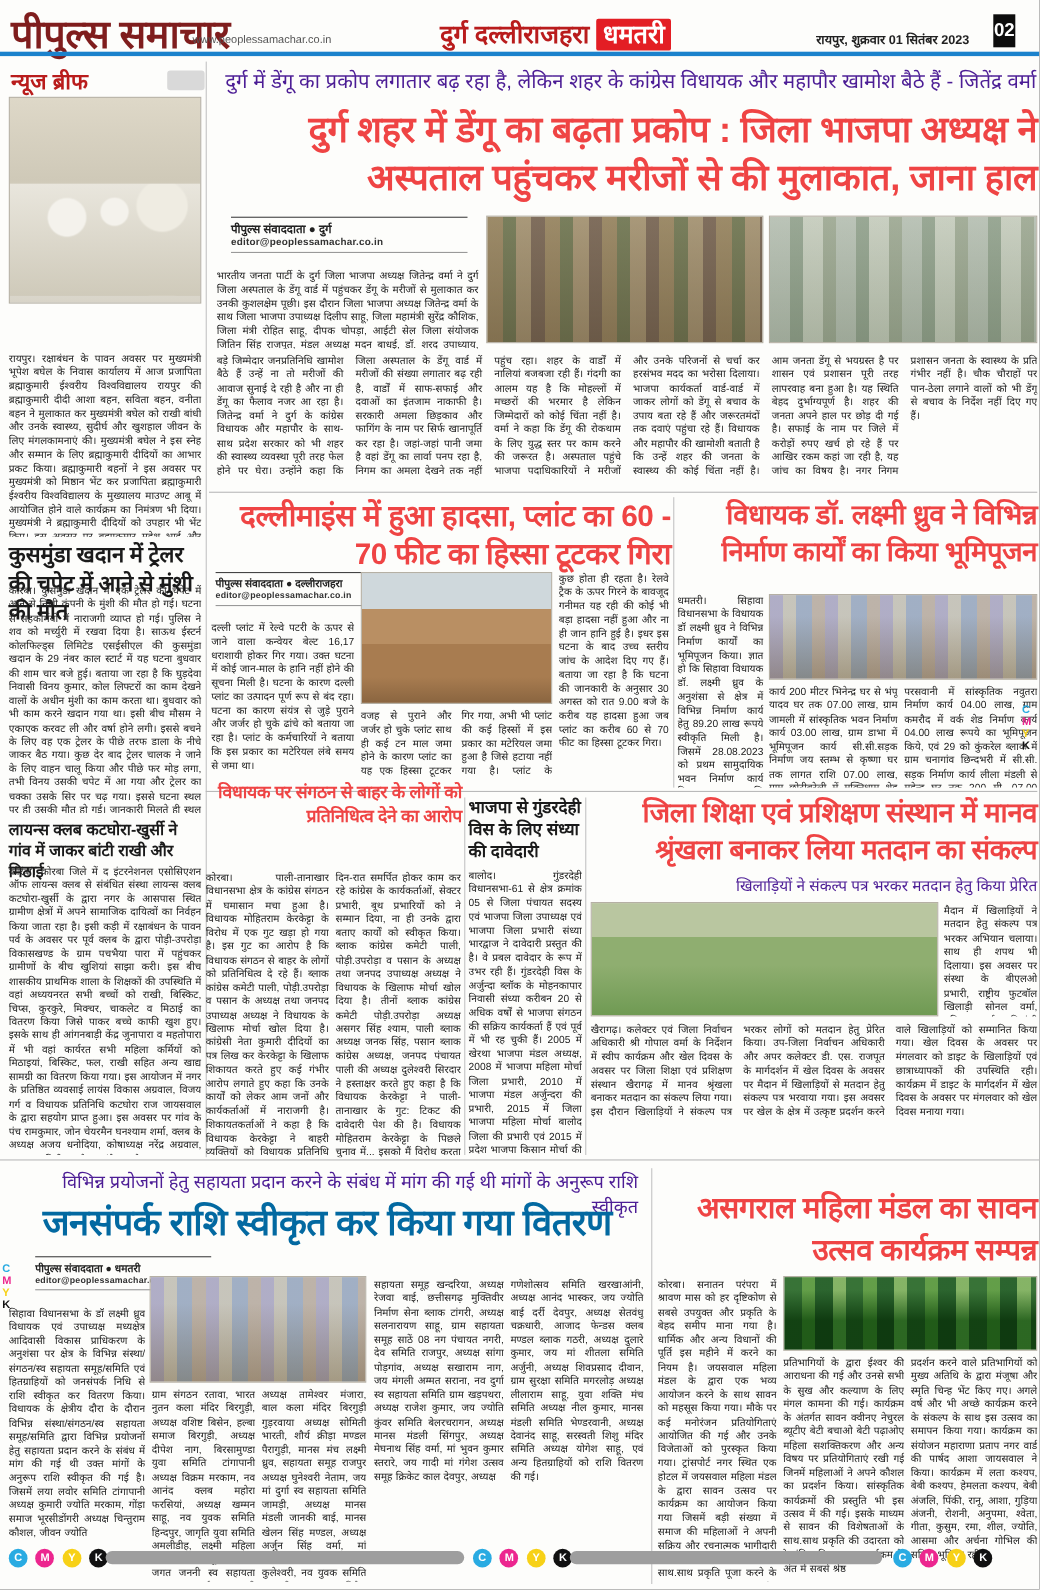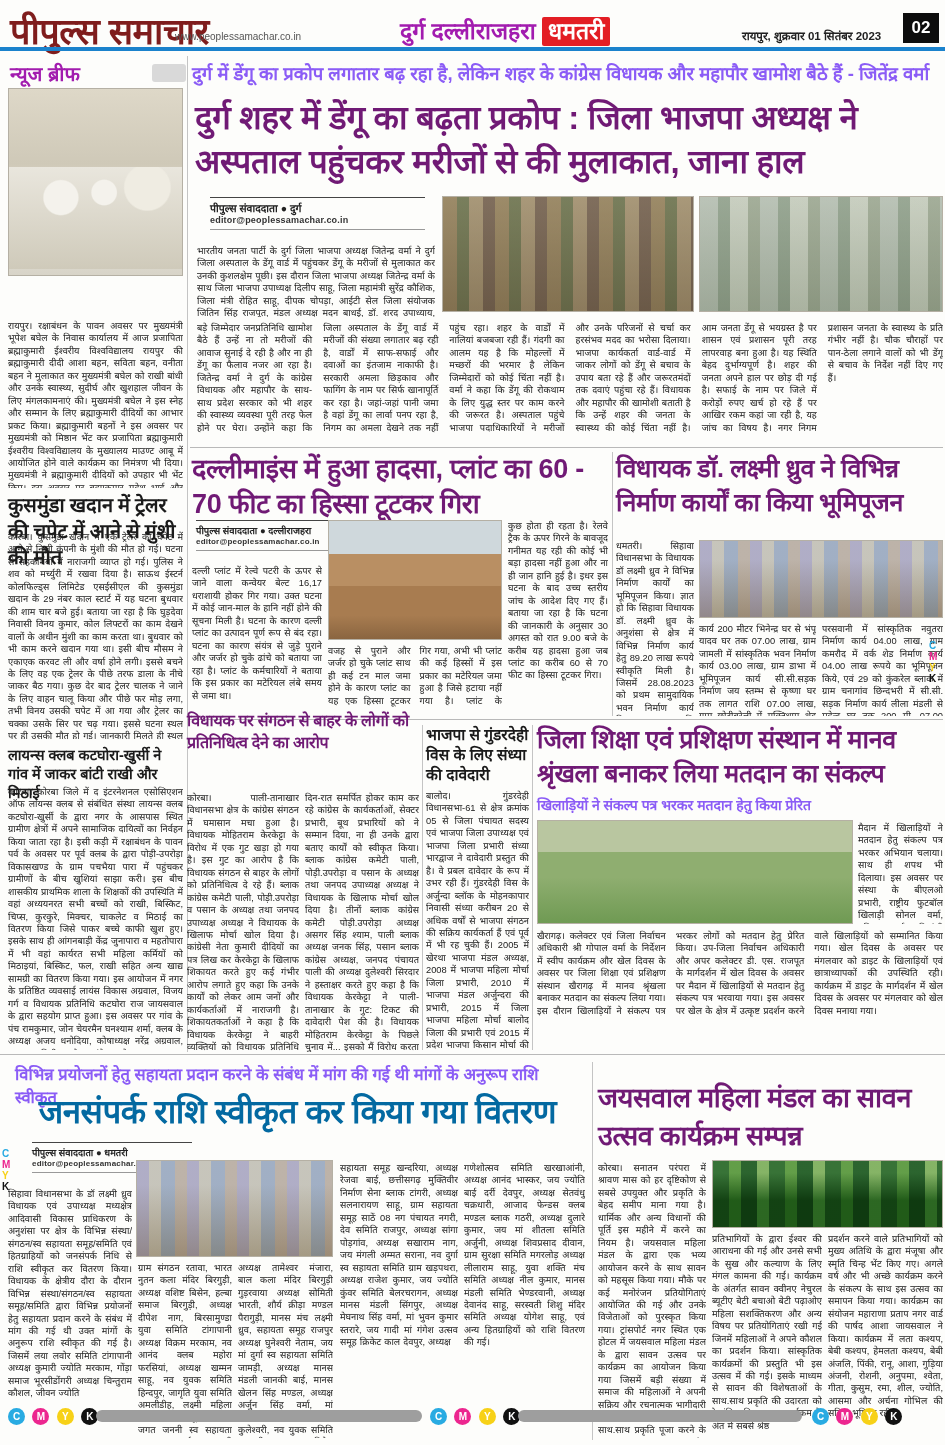--- a/index.html
+++ b/index.html
@@ -1,22 +1,22 @@
 <!DOCTYPE html>
 <html lang="hi"><head>
 <meta charset="utf-8">
 <style>
   * { margin:0; padding:0; box-sizing:border-box; }
   html,body { background:#888; }
   body { font-family:"Liberation Sans","DejaVu Sans",sans-serif; }
   #page { position:relative; width:945px; height:1445px; background:#fdfdfb; margin:0 auto; overflow:hidden; color:#1a1a1a; }
   .abs { position:absolute; }
   .body-txt { font-size:9.3px; line-height:1.34; text-align:justify; color:#212121; overflow:hidden; word-spacing:0.5px; }
-  .headline { font-weight:800; color:#701a75; text-align:left; letter-spacing:-0.3px; }
-  .kicker { font-weight:700; color:#8b5cf6; text-align:left; }
+  .headline { font-weight:800; color:#ef4444; text-align:right; letter-spacing:-0.3px; }
+  .kicker { font-weight:400; color:#4c1d95; text-align:right; }
   .byline-block { text-align:left; border-top:1.5px solid #444; border-bottom:1px solid #999; padding:3px 0 4px; }
   .byline { font-size:10.5px; font-weight:700; color:#222; }
   .email { font-size:9px; font-weight:700; color:#333; letter-spacing:0.2px; }
   .photo { background:#c8c2b4; overflow:hidden; border:1px solid #b5b0a4; }
   .ph-indoor { background:linear-gradient(180deg,#ded8c8 0%,#cfc9b8 40%,#e8e6de 70%,#d8d4c8 100%); }
   .ph-indoor::after { content:""; display:block; width:100%; height:55%; margin-top:45%;
      background:radial-gradient(circle at 30% 30%, #f4f2ec 12%, transparent 13%),
                 radial-gradient(circle at 55% 25%, #f4f2ec 10%, transparent 11%),
                 radial-gradient(circle at 80% 20%, #efece2 14%, transparent 15%),
                 linear-gradient(180deg,#e9e6dd,#cfcaba); }
@@ -33,42 +33,42 @@
   .ph-sari { background:
      repeating-linear-gradient(90deg,#3c7a3c 0 16px,#6aa84f 16px 28px,#2f6b33 28px 44px,#8fbf6f 44px 56px),
      linear-gradient(180deg,#eef0ea 0 18%,#4f8a4f 60%); background-blend-mode:multiply; }
   .ph-group { background:
      repeating-linear-gradient(90deg,#c9c2d8 0 12px,#e3dccc 12px 24px,#b8c4d6 24px 38px,#d8c8b8 38px 50px),
      linear-gradient(180deg,#dfe4ea 0 25%,#b8b2a4 100%); background-blend-mode:multiply; }
   .h-rule { background:#b9b9b9; height:1px; }
   .v-rule { background:#c4c4c4; width:1px; }
   .blue-rule { background:#1b82cc; }
   .page-badge { background:#0d0d0d; color:#fff; font-weight:800; font-size:17px; text-align:center; line-height:30px; }
-  .red { color:#a21caf; }
+  .red { color:#b91c1c; }
   .edition-badge { background:#e31e24; color:#fff; padding:1px 6px 2px; border-radius:2px; }
   .cmyk-dot { width:17px; height:17px; border-radius:50%; display:inline-block; color:#fff; font-size:10px; font-weight:700; text-align:center; line-height:17px; margin-right:3px; }
   .bar { background:#9e9e9e; border-radius:7px; }
   .cmyk-vert { display:flex; flex-direction:column; font-size:10px; font-weight:800; line-height:1.1; }
   .c-c{color:#29abe2}.c-m{color:#ec268f}.c-y{color:#f7d117}.c-k{color:#111}
 </style>
 </head>
 <body>
 
 <div id="page">
 
   <div class="abs" style="left:10px;top:6px;">
     <div style="font-size:36px;font-weight:800;color:#7f1d1d;letter-spacing:-0.5px;">पीपुल्स​ समाचार</div>
   </div>
   <div class="abs" style="left:175px;top:31px;font-size:10px;color:#555;">www.peoplessamachar.co.in</div>
   <div class="abs" style="left:400px;top:14px;font-size:23px;font-weight:800;">
     <span class="red">दुर्ग दल्लीराजहरा</span>
     <span class="edition-badge">धमतरी</span>
   </div>
   <div class="abs" style="left:742px;top:28px;font-size:11.5px;font-weight:700;color:#222;">रायपुर, शुक्रवार 01 सितंबर 2023</div>
-  <div class="abs page-badge" style="left:903px;top:13px;width:36px;height:30px;">02</div>
+  <div class="abs page-badge" style="left:903px;top:13px;width:20px;height:30px;">02</div>
   <div class="abs blue-rule" style="left:0;top:47px;width:945px;height:4px;"></div>
 
   <div class="abs red" style="left:10px;top:60px;font-size:20px;font-weight:800;">न्यूज ब्रीफ</div>
   <div class="abs" style="left:152px;top:64px;width:34px;height:18px;background:#d9d9d9;border-radius:3px;"></div>
   <div class="abs kicker" style="left:192px;top:60px;width:750px;font-size:18.5px;">दुर्ग में डेंगू का प्रकोप लगातार बढ़ रहा है, लेकिन शहर के कांग्रेस विधायक और महापौर खामोश बैठे हैं - जितेंद्र वर्मा</div>
 
   <div class="abs v-rule" style="left:187px;top:56px;height:996px;"></div>
 
   <div class="abs photo ph-indoor" style="left:8px;top:88px;width:175px;height:188px;"></div>
   <div class="abs body-txt" style="left:8px;top:320px;width:175px;height:168px;">रायपुर। रक्षाबंधन के पावन अवसर पर मुख्यमंत्री भूपेश बघेल के निवास कार्यालय में आज प्रजापिता ब्रह्माकुमारी ईश्वरीय विश्वविद्यालय रायपुर की ब्रह्माकुमारी दीदी आशा बहन, सविता बहन, वनीता बहन ने मुलाकात कर मुख्यमंत्री बघेल को राखी बांधी और उनके स्वास्थ्य, सुदीर्घ और खुशहाल जीवन के लिए मंगलकामनाएं की। मुख्यमंत्री बघेल ने इस स्नेह और सम्मान के लिए ब्रह्माकुमारी दीदियों का आभार प्रकट किया। ब्रह्माकुमारी बहनों ने इस अवसर पर मुख्यमंत्री को मिष्ठान भेंट कर प्रजापिता ब्रह्माकुमारी ईश्वरीय विश्वविद्यालय के मुख्यालय माउण्ट आबू में आयोजित होने वाले कार्यक्रम का निमंत्रण भी दिया। मुख्यमंत्री ने ब्रह्माकुमारी दीदियों को उपहार भी भेंट किए। इस अवसर पर ब्रह्माकुमार महेश भाई और हिरन भाई भी उपस्थित थे।</div>
@@ -148,21 +148,21 @@
   </div>
   <div class="abs body-txt" style="left:8px;top:1188px;width:124px;height:250px;">सिहावा विधानसभा के डॉ लक्ष्मी ध्रुव विधायक एवं उपाध्यक्ष मध्यक्षेत्र आदिवासी विकास प्राधिकरण के अनुशंसा पर क्षेत्र के विभिन्न संस्था/संगठन/स्व सहायता समूह/समिति एवं हितग्राहियों को जनसंपर्क निधि से राशि स्वीकृत कर वितरण किया। विधायक के क्षेत्रीय दौरा के दौरान विभिन्न संस्था/संगठन/स्व सहायता समूह/समिति द्वारा विभिन्न प्रयोजनों हेतु सहायता प्रदान करने के संबंध में मांग की गई थी उक्त मांगों के अनुरूप राशि स्वीकृत की गई है। जिसमें लया लवोर समिति टांगापानी अध्यक्ष कुमारी ज्योति मरकाम, गोंड़ा समाज भूरसीडोंगरी अध्यक्ष चिन्तुराम कौशल, जीवन ज्योति</div>
   <div class="abs photo ph-group" style="left:136px;top:1160px;width:197px;height:97px;"></div>
   <div class="abs body-txt" style="left:138px;top:1262px;width:94px;height:176px;">ग्राम संगठन रतावा, भारत नुतन कला मंदिर बिरगुड़ी, अध्यक्ष वशिष्ट बिसेन, हल्बा समाज बिरगुड़ी, अध्यक्ष दीपेश नाग, बिरसामुण्डा युवा समिति टांगापानी अध्यक्ष विक्रम मरकाम, नव आनंद क्लब महोरा फरसियां, अध्यक्ष खम्मन साहू, नव युवक समिति हिन्दपुर, जागृति युवा समिति अमलीडीह, लक्ष्मी महिला स्व सहायता समूह कमरौद, जगत जननी स्व सहायता समूह परसतराई, ज्ञानदायनी मानस परिवार बोईरगांव अध्यक्ष नारद राम यादव, नव युवा संगठन घुरावड़</div>
   <div class="abs body-txt" style="left:238px;top:1262px;width:95px;height:176px;">अध्यक्ष तामेश्वर मंजारा, बाल कला मंदिर बिरगुड़ी गुड़रवाया अध्यक्ष सोमिती भारती, शौर्य क्रीड़ा मण्डल पैरागुड़ी, मानस मंच लक्ष्मी ध्रुव, सहायता समूह राजपुर अध्यक्ष घुनेश्वरी नेताम, जय मां दुर्गा स्व सहायता समिति जामड़ी, अध्यक्ष मानस मंडली जानकी बाई, मानस खेलन सिंह मण्डल, अध्यक्ष अर्जुन सिंह वर्मा, मां कामाण्डी खम्हरिया, अध्यक्ष कुलेश्वरी, नव युवक समिति छलनती, अध्यक्ष दिनेश यादव, जय मां संतोषी महिला स्व सहायता समूह</div>
   <div class="abs body-txt" style="left:340px;top:1162px;width:118px;height:276px;">सहायता समूह खन्दरिया, अध्यक्ष रेजवा बाई, छत्तीसगढ़ मुक्तिवीर निर्माण सेना ब्लाक टांगरी, अध्यक्ष सलनारायण साहू, ग्राम सहायता समूह साठें 08 नग पंचायत नगरी, देव समिति राजपुर, अध्यक्ष सांगा पोड़गांव, अध्यक्ष सखाराम नाग, जय मंगली अम्मत सराना, नव दुर्गा स्व सहायता समिति ग्राम खड़पथरा, अध्यक्ष राजेश कुमार, जय ज्योति कुंवर समिति बेलरचरागन, अध्यक्ष मानस मंडली सिंगपुर, अध्यक्ष मेघनाथ सिंह वर्मा, मां भुवन कुमार स्तरारे, जय गादी मां गंगेश उत्सव समूह क्रिकेट काल देवपुर, अध्यक्ष</div>
   <div class="abs body-txt" style="left:464px;top:1162px;width:121px;height:276px;">गणेशोत्सव समिति खरखाआंनी, अध्यक्ष आनंद भास्कर, जय ज्योति बाई दर्री देवपुर, अध्यक्ष सेतवंधु चक्रधारी, आजाद फेन्डस क्लब मण्डल ब्लाक गठरी, अध्यक्ष दुलारे कुमार, जय मां शीतला समिति अर्जुनी, अध्यक्ष शिवप्रसाद दीवान, ग्राम सुरक्षा समिति मगरलोड़ अध्यक्ष लीलाराम साहू, युवा शक्ति मंच समिति अध्यक्ष नील कुमार, मानस मंडली समिति भेण्डरवानी, अध्यक्ष देवानंद साहू, सरस्वती शिशु मंदिर समिति अध्यक्ष योगेश साहू, एवं अन्य हितग्राहियों को राशि वितरण की गई।</div>
 
   <div class="abs v-rule" style="left:592px;top:1062px;height:378px;"></div>
 
-  <div class="abs headline" style="left:598px;top:1080px;width:345px;font-size:27px;line-height:1.4;">जयसवाल महिला मंडल का सावन उत्सव कार्यक्रम सम्पन्न</div>
+  <div class="abs headline" style="left:598px;top:1080px;width:345px;font-size:27px;line-height:1.4;">असगराल महिला मंडल का सावन उत्सव कार्यक्रम सम्पन्न</div>
   <div class="abs body-txt" style="left:598px;top:1162px;width:108px;height:276px;">कोरबा। सनातन परंपरा में श्रावण मास को हर दृष्टिकोण से सबसे उपयुक्त और प्रकृति के बेहद समीप माना गया है। धार्मिक और अन्य विधानों की पूर्ति इस महीने में करने का नियम है। जयसवाल महिला मंडल के द्वारा एक भव्य आयोजन करने के साथ सावन को महसूस किया गया। मौके पर कई मनोरंजन प्रतियोगिताएं आयोजित की गई और उनके विजेताओं को पुरस्कृत किया गया। ट्रांसपोर्ट नगर स्थित एक होटल में जयसवाल महिला मंडल के द्वारा सावन उत्सव पर कार्यक्रम का आयोजन किया गया जिसमें बड़ी संख्या में समाज की महिलाओं ने अपनी सक्रिय और रचनात्मक भागीदारी दर्ज कराई। भगवान के चित्र के साथ.साथ प्रकृति पूजा करने के साथ इस उत्सव का शुभारंभ हुआ।</div>
   <div class="abs photo ph-sari" style="left:712px;top:1160px;width:231px;height:68px;"></div>
   <div class="abs body-txt" style="left:712px;top:1233px;width:110px;height:205px;">प्रतिभागियों के द्वारा ईश्वर की आराधना की गई और उनसे सभी के सुख और कल्याण के लिए मंगल कामना की गई। कार्यक्रम के अंतर्गत सावन क्वीनए नेचुरल ब्यूटीए बेटी बचाओ बेटी पढ़ाओए महिला सशक्तिकरण और अन्य विषय पर प्रतियोगिताएं रखी गई जिनमें महिलाओं ने अपने कौशल का प्रदर्शन किया। सांस्कृतिक कार्यक्रमों की प्रस्तुति भी इस उत्सव में की गई। इसके माध्यम से सावन की विशेषताओं के साथ.साथ प्रकृति की उदारता को रेखांकित किया गया। कार्यक्रम के अंत में सबसे श्रेष्ठ</div>
   <div class="abs body-txt" style="left:828px;top:1233px;width:115px;height:205px;">प्रदर्शन करने वाले प्रतिभागियों को मुख्य अतिथि के द्वारा मंजूषा और स्मृति चिन्ह भेंट किए गए। अगले वर्ष और भी अच्छे कार्यक्रम करने के संकल्प के साथ इस उत्सव का समापन किया गया। कार्यक्रम का संयोजन महाराणा प्रताप नगर वार्ड की पार्षद आशा जायसवाल ने किया। कार्यक्रम में लता कश्यप, बेबी कश्यप, हेमलता कश्यप, बेबी अंजलि, पिंकी, रानू, आशा, गुड़िया अंजनी, रोशनी, अनुपमा, श्वेता, गीता, कुसुम, रमा, शील, ज्योति, आसमा और अर्चना गोभिल की सक्रिय भूमिका रही।</div>
 
   <div class="abs cmyk-vert" style="left:2px;top:1148px;">
     <span class="c-c">C</span>
     <span class="c-m">M</span>
     <span class="c-y">Y</span>
     <span class="c-k">K</span>

